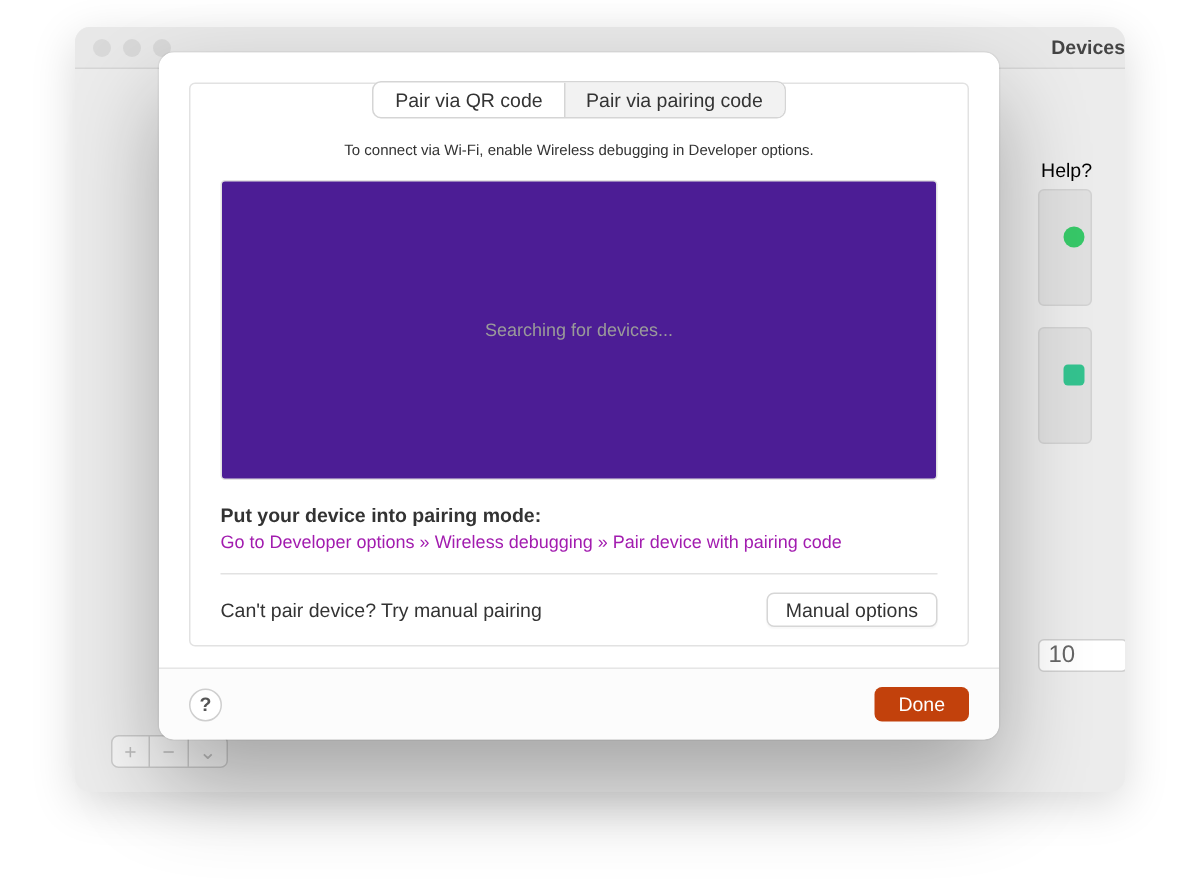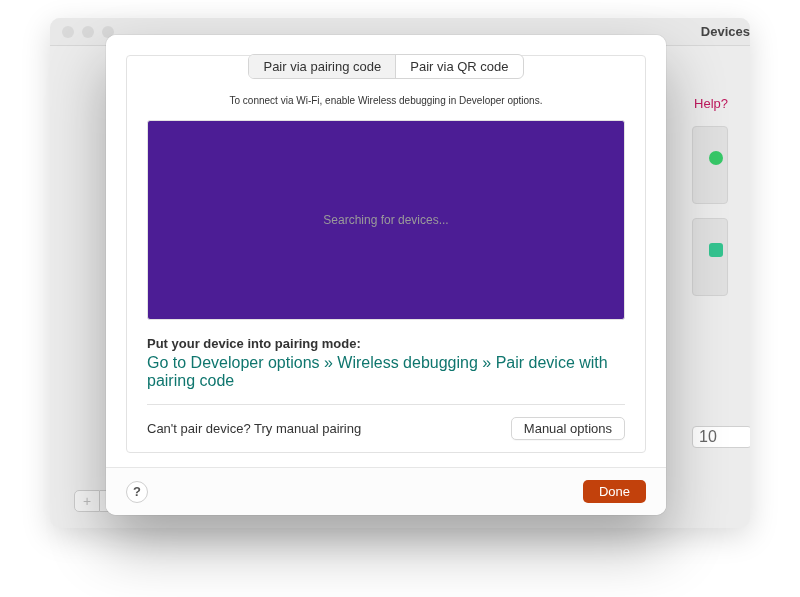--- a/index.html
+++ b/index.html
@@ -40,21 +40,21 @@
     .tl.close { background: #d9d9d9; }
     .bg-title {
       position: absolute;
       left: 0; right: 0;
       text-align: right;
       font-size: 13px;
       font-weight: 600;
       color: #444;
     }
     .bg-body { padding: 48px 24px 16px 24px; position: relative; height: calc(100% - 28px); }
-    .bg-help { position: absolute; right: 22px; top: 50px; font-size: 13px; color: #be185d; }
+    .bg-help { position: absolute; right: 22px; top: 60px; font-size: 13px; color: #000000; }
     .bg-panel {
       position:absolute; right: 22px; top: 80px;
       width: 36px;
     }
     .bg-card {
       background: #e0e0e0; border:1px solid #d2d2d2; border-radius:4px;
       width:36px; height:78px; margin-bottom:14px; position:relative;
     }
     .bg-dot { position:absolute; right:4px; top:24px; width:14px; height:14px; border-radius:7px; }
     .bg-dot.g { background:#37c868; }
@@ -117,21 +117,21 @@
       margin: 0 20px 16px 20px;
       height: 200px;
       background:#4c1d95;
       border:1px solid #e2e2e2;
       border-radius:3px;
       display:flex; align-items:center; justify-content:center;
     }
     .searching { font-size:12px; color:#9a9a9a; }
     .pair-block { margin:0 20px; }
     .pair-title { font-size:13px; font-weight:700; color:#333; }
-    .pair-sub { font-size:16px; color:#0f766e; margin-top:3px; }
+    .pair-sub { font-size:12px; color:#a21caf; margin-top:3px; }
     .divider { height:1px; background:#e2e2e2; margin:14px 20px 12px 20px; }
     .manual-row {
       display:flex; justify-content:space-between; align-items:center;
       margin:0 20px;
     }
     .manual-text { font-size:13px; color:#333; }
     .mac-btn {
       font-size:13px; color:#333; cursor:pointer;
       background:#fff; border:1px solid #d6d6d6; border-radius:5px;
       padding:3px 12px;
@@ -195,22 +195,22 @@
         </div>
     </div>
   </div>
 </div>
 
 <div class="modal">
   <div class="modal-main">
     <div class="modal-inner">
       <div class="seg-wrap">
         <div class="seg">
+          <div class="seg-item">Pair via QR code</div>
           <div class="seg-item active">Pair via pairing code</div>
-          <div class="seg-item">Pair via QR code</div>
         </div>
       </div>
       <div class="instructions">To connect via Wi-Fi, enable Wireless debugging in Developer options.</div>
       <div class="device-box">
         <div class="searching">Searching for devices...</div>
       </div>
       <div class="pair-block">
         <div class="pair-title">Put your device into pairing mode:</div>
         <div class="pair-sub">Go to Developer options » Wireless debugging » Pair device with pairing code</div>
       </div>

